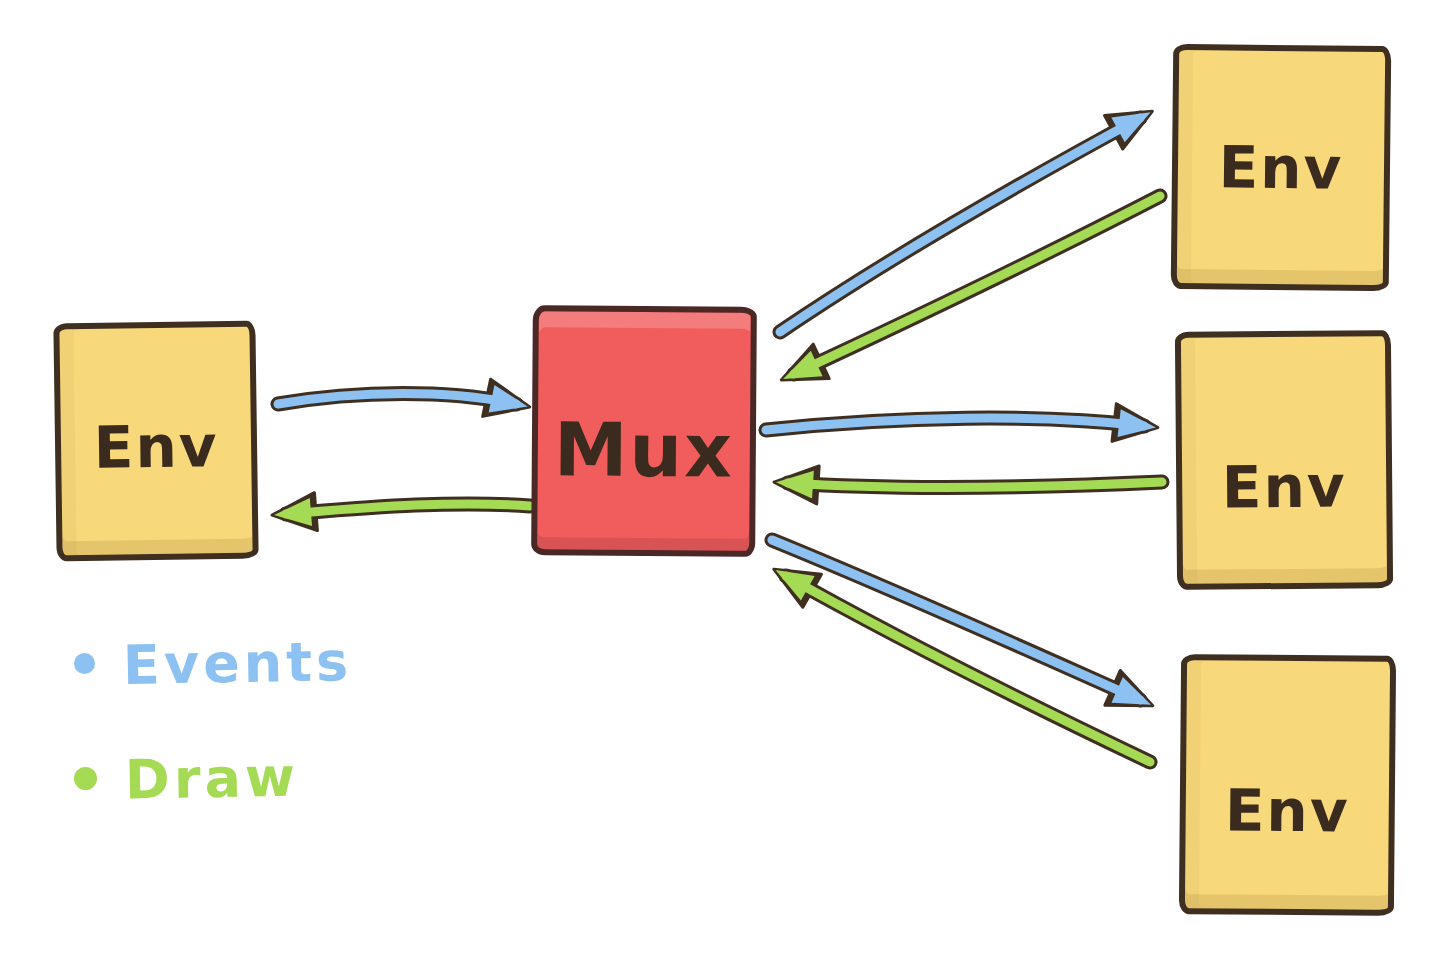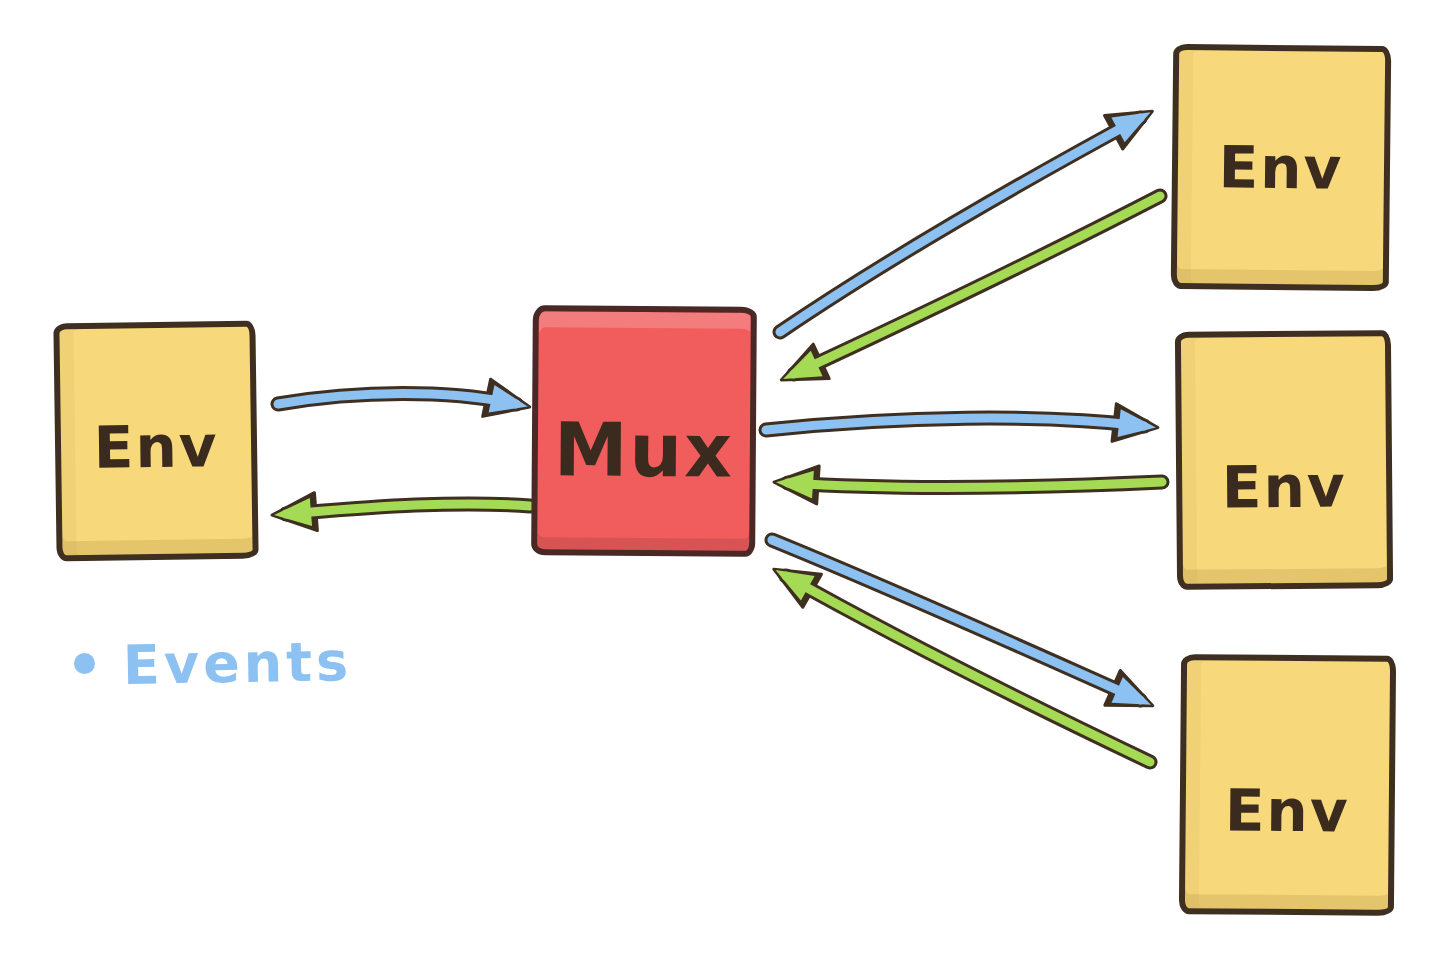--- a/index.html
+++ b/index.html
@@ -148,15 +148,19 @@
 
   <div class="node env node-env-br">
     <span class="label">Env</span>
   </div>
 
   <div class="legend">
     <div class="legend-item events">
       <span class="legend-dot"></span>
       <span class="legend-label">Events</span>
     </div>
+    <div class="legend-item draw">
+      <span class="legend-dot"></span>
+      <span class="legend-label">Draw</span>
+    </div>
   </div>
 
 </div>
 
 </body></html>

